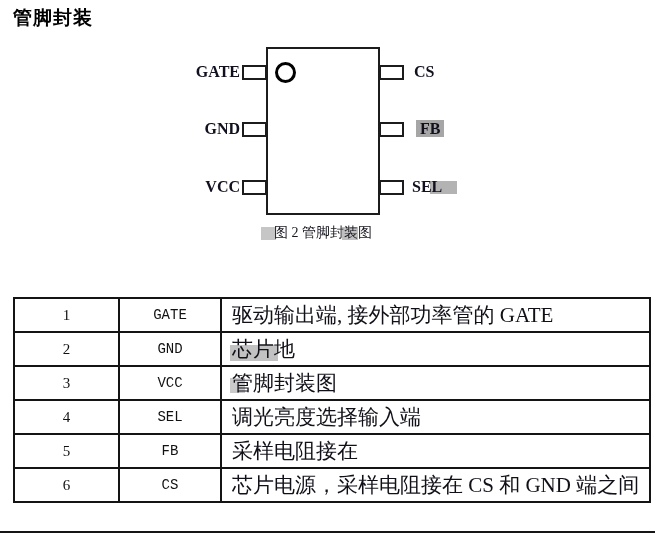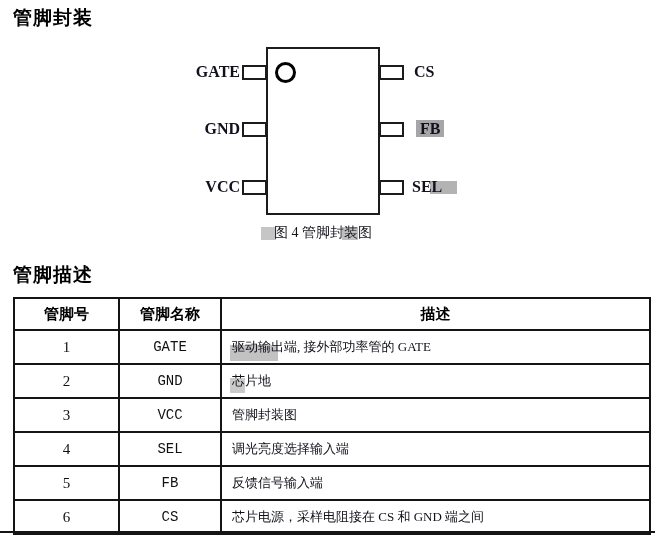--- a/index.html
+++ b/index.html
@@ -74,21 +74,21 @@
   .pin-table th{
     height:28px;font-family:"Liberation Sans", sans-serif;
     font-weight:bold;text-align:center;font-size:15px;color:#000;
   }
   .pin-table td{height:30px;}
   .col-no{width:105px;}
   .col-name{width:102px;}
   .col-desc{width:429px;}
   td.c-no{text-align:center;font-family:"Liberation Serif", serif;font-size:15px;}
   td.c-name{text-align:center;font-family:"Liberation Mono", monospace;font-size:14px;}
-  td.c-desc{text-align:left;padding-left:10px;font-size:13px;color:#101018;}
+  td.c-desc{text-align:left;padding-left:10px;font-size:21px;color:#101018;}
 
   .footer-rule{
     position:absolute;left:0;top:531px;width:655px;height:2px;background:#151515;
   }
 </style>
 </head>
 <body>
 
 <div class="page">
 
@@ -107,39 +107,33 @@
   <div class="pin-label left lab-gate">GATE</div>
   <div class="pin-label left lab-gnd">GND</div>
   <div class="pin-label left lab-vcc">VCC</div>
   <div class="pin-label lab-cs">CS</div>
   <div class="smudge smudge-sel"></div>
   <div class="pin-label lab-fb">FB</div>
   <div class="pin-label lab-sel">SEL</div>
 
   <div class="smudge smudge-cap1"></div>
   <div class="smudge smudge-cap2"></div>
-  <div class="fig-caption">图 4 管脚封装图</div>
+  <div class="fig-caption">图 2 管脚封装图</div>
 
-  <div class="sec-title sec2">管脚描述</div>
 
   <div class="smudge smudge-row1"></div>
   <div class="smudge smudge-row2"></div>
 
   <table class="pin-table">
     <colgroup>
       <col class="col-no">
         <col class="col-name">
         <col class="col-desc">
     </colgroup>
     <tbody>
-        <tr>
-      <th>管脚号</th>
-      <th>管脚名称</th>
-      <th>描述</th>
-    </tr>
     <tr>
       <td class="c-no">1</td>
       <td class="c-name">GATE</td>
       <td class="c-desc">驱动输出端, 接外部功率管的 GATE</td>
     </tr>
     <tr>
       <td class="c-no">2</td>
       <td class="c-name">GND</td>
       <td class="c-desc">芯片地</td>
     </tr>
@@ -149,21 +143,21 @@
       <td class="c-desc">管脚封装图</td>
     </tr>
     <tr>
       <td class="c-no">4</td>
       <td class="c-name">SEL</td>
       <td class="c-desc">调光亮度选择输入端</td>
     </tr>
     <tr>
       <td class="c-no">5</td>
       <td class="c-name">FB</td>
-      <td class="c-desc">反馈信号输入端</td>
+      <td class="c-desc">采样电阻接在</td>
     </tr>
     <tr>
       <td class="c-no">6</td>
       <td class="c-name">CS</td>
       <td class="c-desc">芯片电源，采样电阻接在 CS 和 GND 端之间</td>
     </tr>
   </tbody>
     </table>
 
   <div class="footer-rule"></div>

